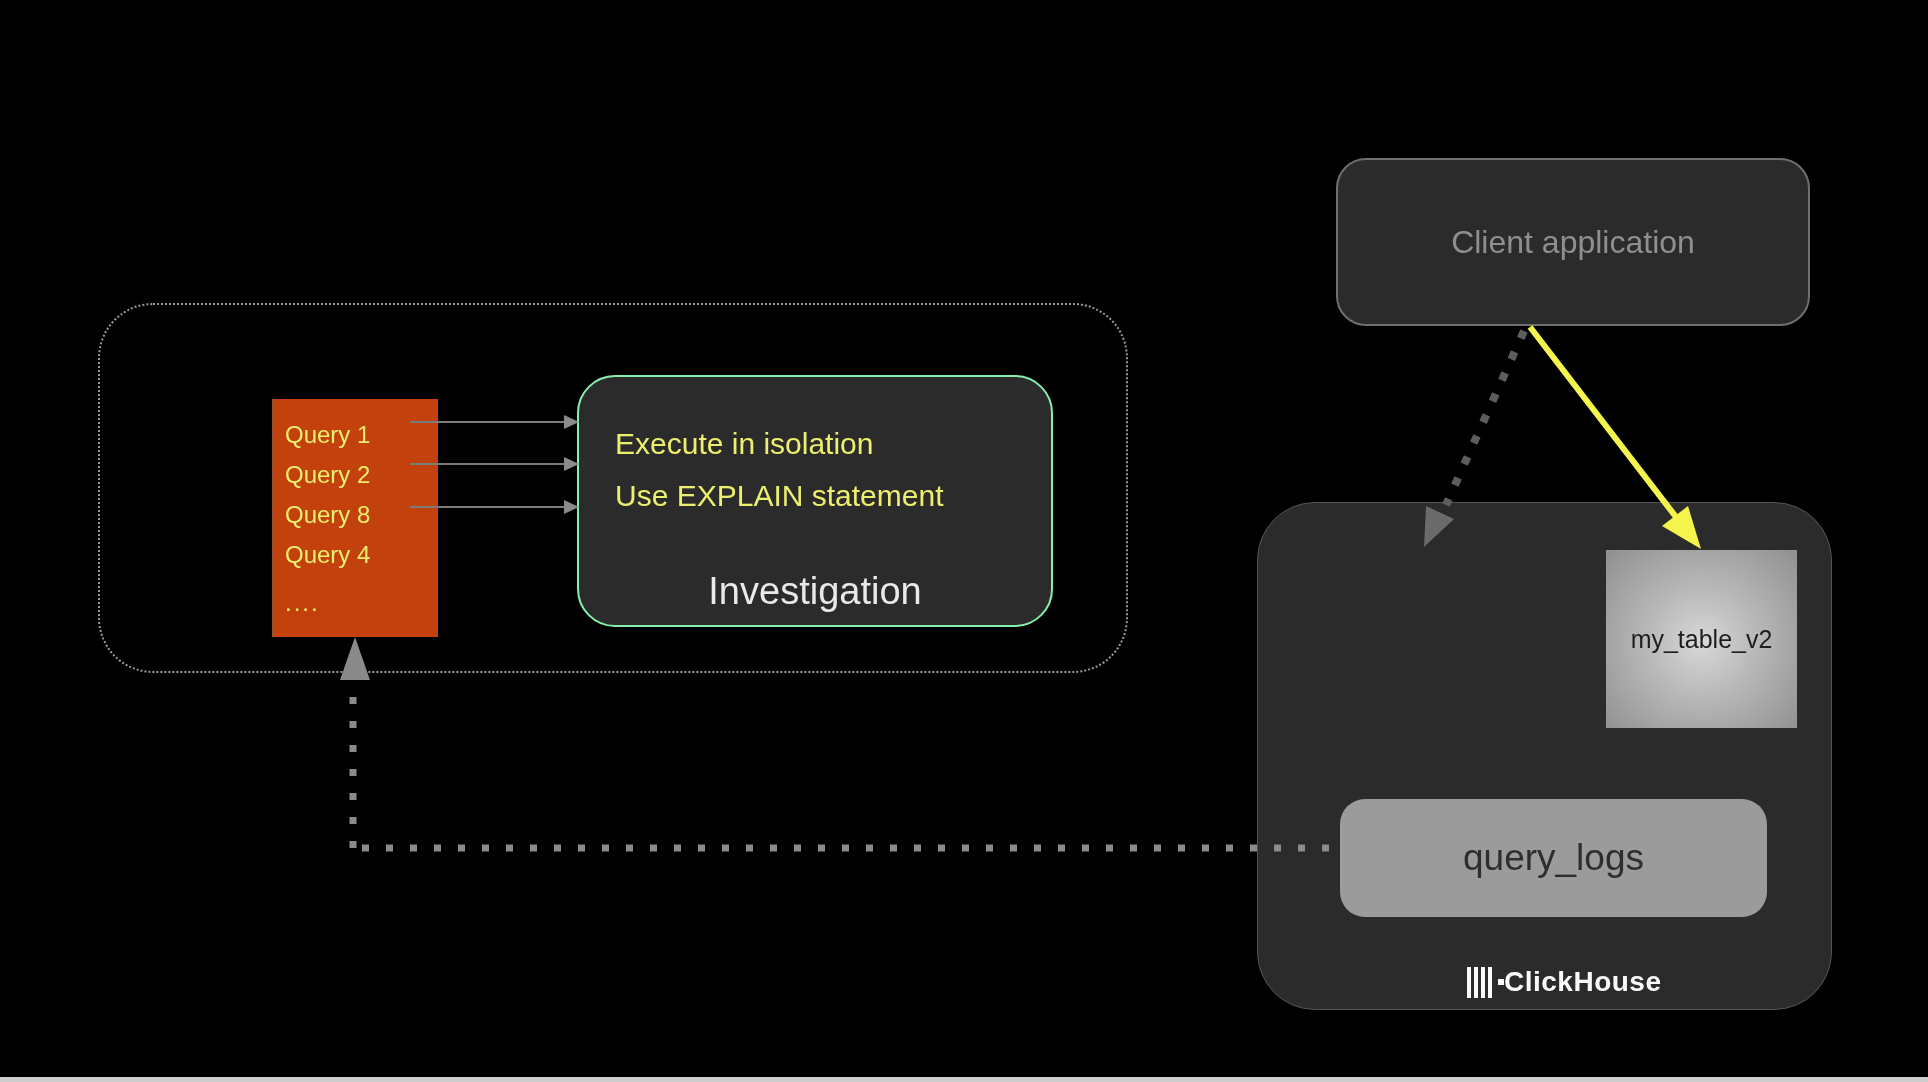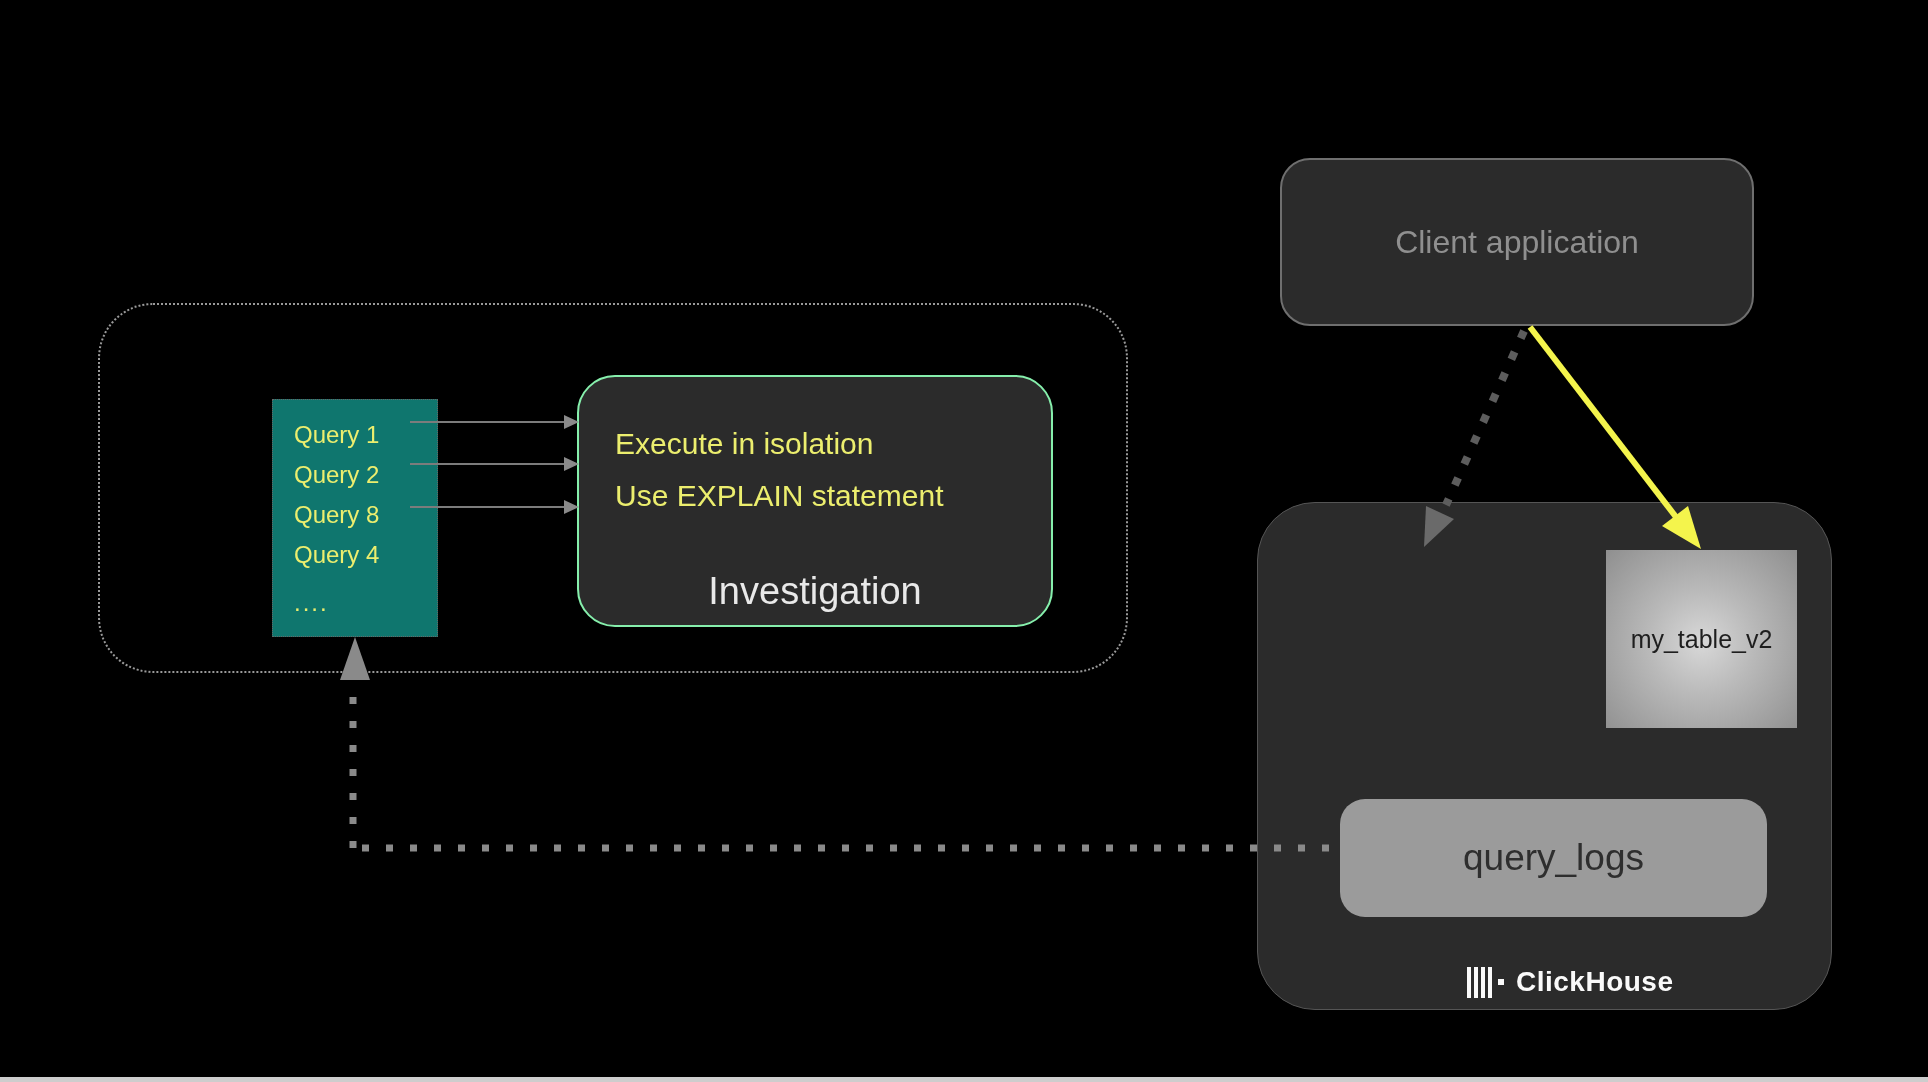--- a/index.html
+++ b/index.html
@@ -2,33 +2,33 @@
 <html><head>
 <meta charset="utf-8">
 <style>
   html,body{margin:0;padding:0;background:#000;}
   .stage{
     position:relative;width:1928px;height:1082px;background:#000;
     overflow:hidden;font-family:"Liberation Sans",sans-serif;
   }
   
   .client-box{
-    position:absolute;left:1280px;top:158px;width:474px;height:168px;
+    position:absolute;left:1336px;top:158px;width:474px;height:168px;
     background:#2b2b2b;border:2px solid #6f6f6f;border-radius:30px;
     display:flex;align-items:center;justify-content:center;box-sizing:border-box;
   }
   .client-box span{color:#8f8f8f;font-size:32px;}
   .dotted-group{
     position:absolute;left:98px;top:303px;width:1030px;height:370px;
     border:2px dotted #9a9a9a;border-radius:55px;box-sizing:border-box;
   }
   .query-box{
     position:absolute;left:272px;top:399px;width:166px;height:238px;
-    background:#0f766e;border:1px dotted #666;box-sizing:border-box;
-    padding:15px 0 0 21px;display:flex;flex-direction:column;
+    background:#c2410c;border:1px dotted #666;box-sizing:border-box;
+    padding:15px 0 0 12px;display:flex;flex-direction:column;
   }
   .query-box .qrow{color:#ecee6e;font-size:24px;line-height:40px;height:40px;}
   .query-box .qrow.last{margin-top:8px;letter-spacing:2px;}
   .invest-box{
     position:absolute;left:577px;top:375px;width:476px;height:252px;
     background:#2b2b2b;border:2px solid #86efac;border-radius:38px;
     box-sizing:border-box;padding:48px 0 0 36px;
   }
   .invest-box p{margin:0;color:#ecee6e;font-size:30px;line-height:38px;}
   .invest-box p.tip3{margin-top:14px;}
@@ -56,21 +56,21 @@
     color:#2e2e2e;font-size:37px;
   }
   
   .brand{
     position:absolute;left:1467px;top:966px;height:32px;
     display:flex;align-items:center;
   }
   .brand .bars{display:flex;align-items:center;gap:3px;height:32px;}
   .brand .bar{width:4px;height:31px;background:#fafafa;}
   .brand .dot{width:6px;height:6px;background:#fafafa;margin-left:3px;}
-  .brand .word{color:#fafafa;font-size:28px;font-weight:600;margin-left:12px;letter-spacing:0.5px;}
+  .brand .word{color:#fafafa;font-size:28px;font-weight:600;letter-spacing:0.5px;}
   
   .arrows-svg{position:absolute;left:0;top:0;}
   .bottom-strip{position:absolute;left:0;bottom:0;width:1928px;height:5px;background:#cdcdcd;}
 </style>
 </head>
 <body>
 
 <div class="stage">
 
   <div class="client-box">

